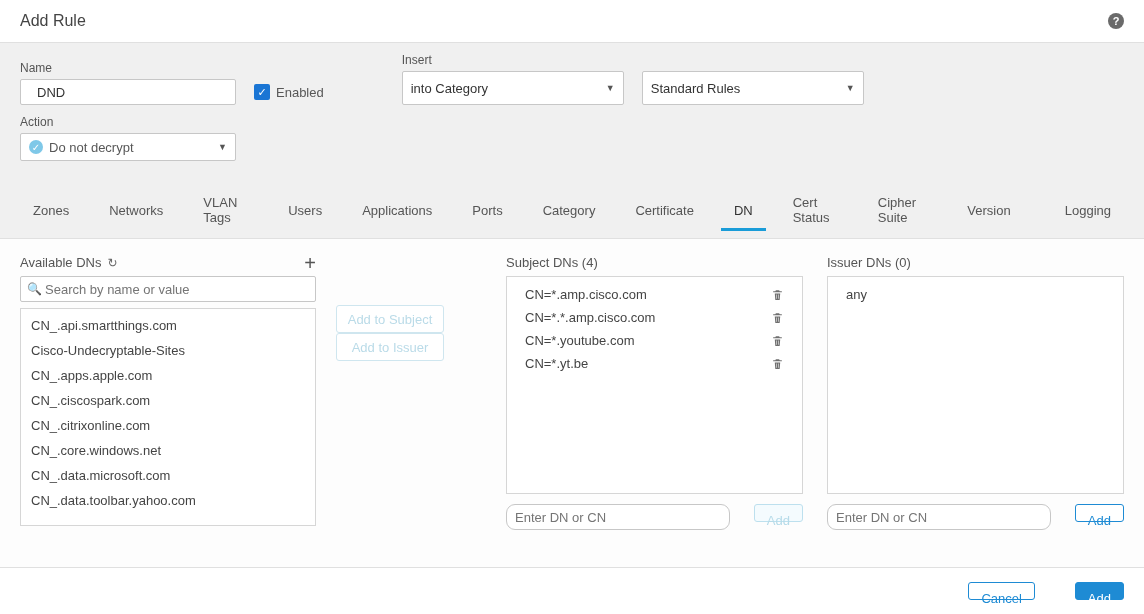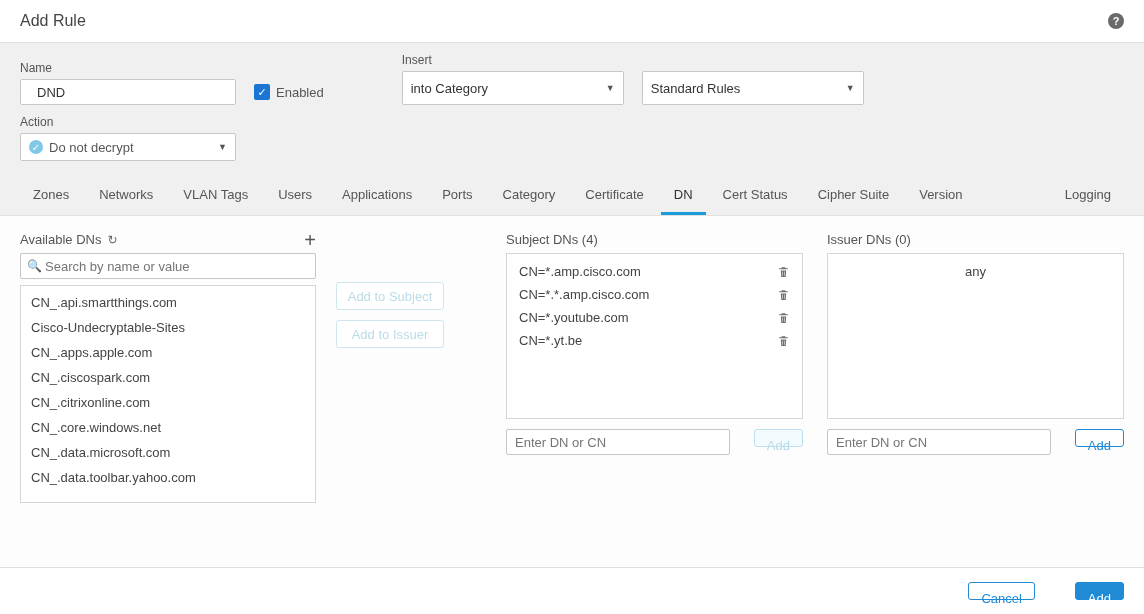--- a/index.html
+++ b/index.html
@@ -112,21 +112,21 @@
     }
     .action-left { display:flex; align-items:center; gap:6px; }
     .badge {
       width: 14px; height: 14px; border-radius: 50%;
       background: #7fc8e8; display:inline-flex;
       align-items:center; justify-content:center; color:#fff; font-size:10px;
     }
     .tabs {
       display: flex;
       align-items: center;
-      gap: 4px;
+      gap: 14px;
       padding: 18px 0 0 0;
     }
     .tab {
       padding: 8px 13px 10px 13px;
       font-size: 13px;
       color: #555;
       cursor: pointer;
       border-bottom: 3px solid transparent;
     }
     .tab.active {
@@ -173,62 +173,61 @@
       height: 218px;
       overflow-y: scroll;
       padding: 4px 0;
     }
     .avail-item {
       padding: 5px 10px;
       font-size: 13px;
       color: #444;
       cursor: pointer;
     }
-    .col-mid { width: 150px; padding-top: 50px; display:flex; flex-direction:column; gap:10px; }
+    .col-mid { width: 150px; padding-top: 50px; display:flex; flex-direction:column; gap:0; }
     .mid-btn {
       width: 108px;
       height: 28px;
       border: 1px solid #cfe6ef;
       background: #fff;
       color: #badbe8;
       font-size: 13px;
       border-radius: 3px;
       cursor: default;
     }
     .col-pair { flex: 1; display: grid; grid-template-columns: 1fr 1fr; gap: 24px; }
     .panel { display:flex; flex-direction:column; }
     .panel-title { font-size:13px; color:#555; margin-bottom:6px; }
     .panel-box {
       border: 1px solid #d6d6d6;
       background: #fff;
-      height: 166px;
-      padding: 6px 4px;
+      height: 218px;
+      padding: 6px 10px;
       overflow-y: auto;
-      text-align: center;
     }
     .dn-row {
       display:flex; align-items:center; justify-content:space-between;
       padding: 4px 8px;
       color: #444;
     }
     .trash {
       width:13px; height:14px; color:#6f6f6f; cursor:pointer;
       display:inline-block;
     }
     .trash svg { width:100%; height:100%; }
     .issuer-any { padding: 4px 8px; color:#444; }
     .panel-footer {
       display:flex; gap:8px; margin-top:10px;
     }
     .dn-input {
       flex:1;
       height: 26px;
       padding: 0 8px;
       border: 1px solid #c7c7c7;
-      background:#fff; font-size:13px; color:#333; border-radius:2px;
+      background:#fff; font-size:13px; color:#333; border-radius:9px;
     }
     .btn {
       height:16px; padding: 8px 12px;
       border: 1px solid #1e8bd4;
       background:#fff; color:#1e8bd4;
       font-size:13px; border-radius:3px; cursor:pointer;margin-left:16px;
     }
     .btn.disabled { border-color:#bde0ee; color:#b6dbe9; background:#f4fbfe; cursor:default; }
     .footer {
       border-top: 1px solid #e0e0e0;
@@ -272,21 +271,21 @@
         </div>
       </div>
       <div class="field-col" style="justify-content:flex-end">
         <div class="select" style="width:222px">
           <span>Standard Rules</span>
           <span class="chev">▼</span>
         </div>
       </div>
     </div>
 
-    <div class="row1" style="margin-bottom:0">
+    <div class="row1" style="margin-bottom:8px">
       <div class="field-col">
         <div class="field-label">Action</div>
         <div class="action-select">
           <span class="action-left">
             <span class="badge">✓</span>
             <span>Do not decrypt</span>
           </span>
           <span class="chev">▼</span>
         </div>
       </div>

